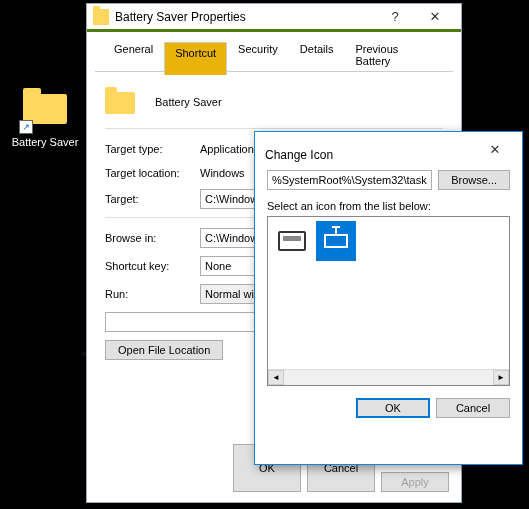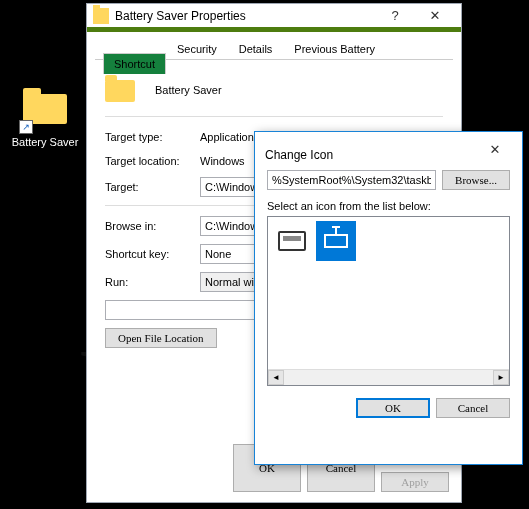--- a/index.html
+++ b/index.html
@@ -8,44 +8,44 @@
   
   .desktop-icon { position: absolute; left: 8px; top: 84px; width: 74px; text-align: center; color: #fff; font-size: 11px; }
   .desktop-icon .iconwrap { width: 48px; height: 48px; margin: 0 auto 4px; position: relative; }
   .desktop-icon .folder { width: 44px; height: 30px; background: #ffd75e; position: absolute; top: 10px; left: 2px; border-radius: 2px; }
   .desktop-icon .folder:before { content: ""; position: absolute; top: -6px; left: 0; width: 18px; height: 8px; background: #ffd75e; border-radius: 2px 2px 0 0; }
   .desktop-icon .arrow-badge { position: absolute; bottom: -2px; left: -2px; width: 14px; height: 14px; background: #fff; border: 1px solid #666; font-size: 9px; line-height: 12px; color: #1560bd; }
   
   
   .win { position: absolute; background: #fff; border: 1px solid #9fa7b3; box-shadow: 3px 3px 10px rgba(0,0,0,0.4); }
   .props { left: 86px; top: 3px; width: 376px; height: 500px; }
-  .titlebar { height: 28px; display: flex; align-items: center; padding: 0 6px; font-size: 12px; border-bottom: 5px solid #4d7c0f; }
+  .titlebar { height: 28px; display: flex; align-items: center; padding: 0 6px; font-size: 12px; border-bottom: 3px solid #4d7c0f; }
   .titlebar .ticon { width: 16px; height: 16px; margin-right: 6px; background: #ffd75e; position: relative; }
   .titlebar .ticon:before { content:""; position:absolute; top:-3px; left:0; width:7px; height:3px; background:#ffd75e; }
   .titlebar .spacer { flex: 1; }
   .winbtn { width: 40px; height: 26px; display: flex; align-items: center; justify-content: center; font-size: 13px; color: #333; }
   
   .tabs { display: flex; padding: 6px 8px 0; font-size: 11px; border-bottom: 1px solid #ccc; margin: 0 8px; }
   .tab { padding: 4px 10px; border: 1px solid transparent; border-bottom: none; cursor: default; }
-  .tab.active { border-color: #ccc; background: #15803d; position: relative; top: 15px; }
+  .tab.active { border-color: #ccc; background: #eab308; position: relative; top: 4px; }
   
   .body { padding: 14px 18px; font-size: 11px; }
   .hdr { display: flex; align-items: center; margin-bottom: 12px; padding-bottom: 10px; border-bottom: 1px solid #ddd; }
   .hdr .bigico { width: 32px; height: 32px; margin-right: 18px; position: relative; }
   .hdr .bigico .folder { width: 30px; height: 22px; background: #ffd75e; position: absolute; top: 6px; border-radius: 2px; }
   .hdr .bigico .folder:before { content:""; position:absolute; top:-5px; left:0; width:12px; height:6px; background:#ffd75e; border-radius:2px 2px 0 0; }
   
   .row { display: flex; align-items: center; margin-bottom: 8px; }
   .row .lbl { width: 95px; }
   .row .val { flex: 1; }
   .row input[type=text] { width: 100%; border: 1px solid #abadb3; padding: 2px 4px; font-size: 11px; font-family: inherit; height: 20px; }
   .row .static { padding: 2px 0; }
   .sep { border-top: 1px solid #ddd; margin: 6px 0 10px; }
   
-  .btn { background: #e1e1e1; border: 1px solid #adadad; padding: 3px 12px; font-size: 11px; min-width: 68px; font-family: Liberation Serif, serif; cursor: default; }
+  .btn { background: #e1e1e1; border: 1px solid #adadad; padding: 3px 12px; font-size: 11px; min-width: 68px; font-family: Liberation Sans, sans-serif; cursor: default; }
   .btn.default { border-color: #0078d7; box-shadow: inset 0 0 0 1px #0078d7; }
   .btn:disabled { color: #a0a0a0; margin-top: 28px; }
   
   .footer-btns { position: absolute; bottom: 10px; right: 12px; display: flex; gap: 6px; }
   
   
   .changeicon { left: 254px; top: 131px; width: 269px; height: 334px; border-color: #1883d7; }
   .ci-title { height: 30px; display: flex; align-items: flex-end; padding: 0 10px; font-size: 12px; }
   .ci-title .spacer { flex: 1; }
   .ci-body { padding: 8px 12px 12px; font-size: 11px; }
@@ -89,20 +89,21 @@
 <div class="win props">
   <div class="titlebar">
     <div class="ticon"></div>
     <div>Battery Saver Properties</div>
     <div class="spacer"></div>
     <div class="winbtn">?</div>
     <div class="winbtn">✕</div>
   </div>
 
   <div class="tabs">
+    <div class="tab">General</div>
     <div class="tab active">Shortcut</div>
     <div class="tab">Security</div>
     <div class="tab">Details</div>
     <div class="tab">Previous Battery</div>
   </div>
 
   <div class="body">
     <div class="hdr">
       <div class="bigico">
           <div class="folder"></div>

